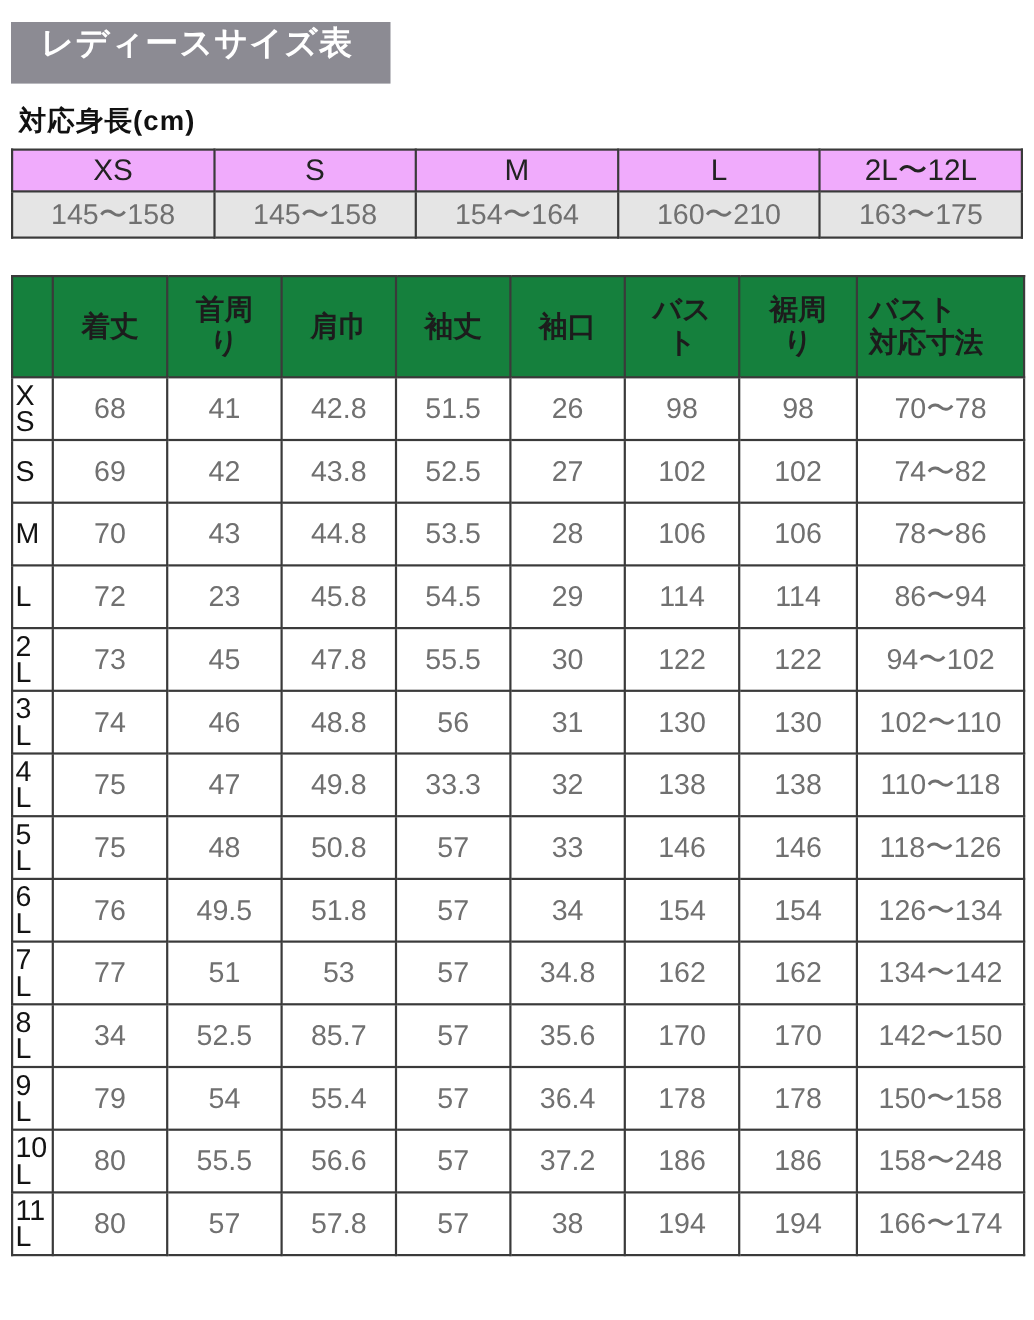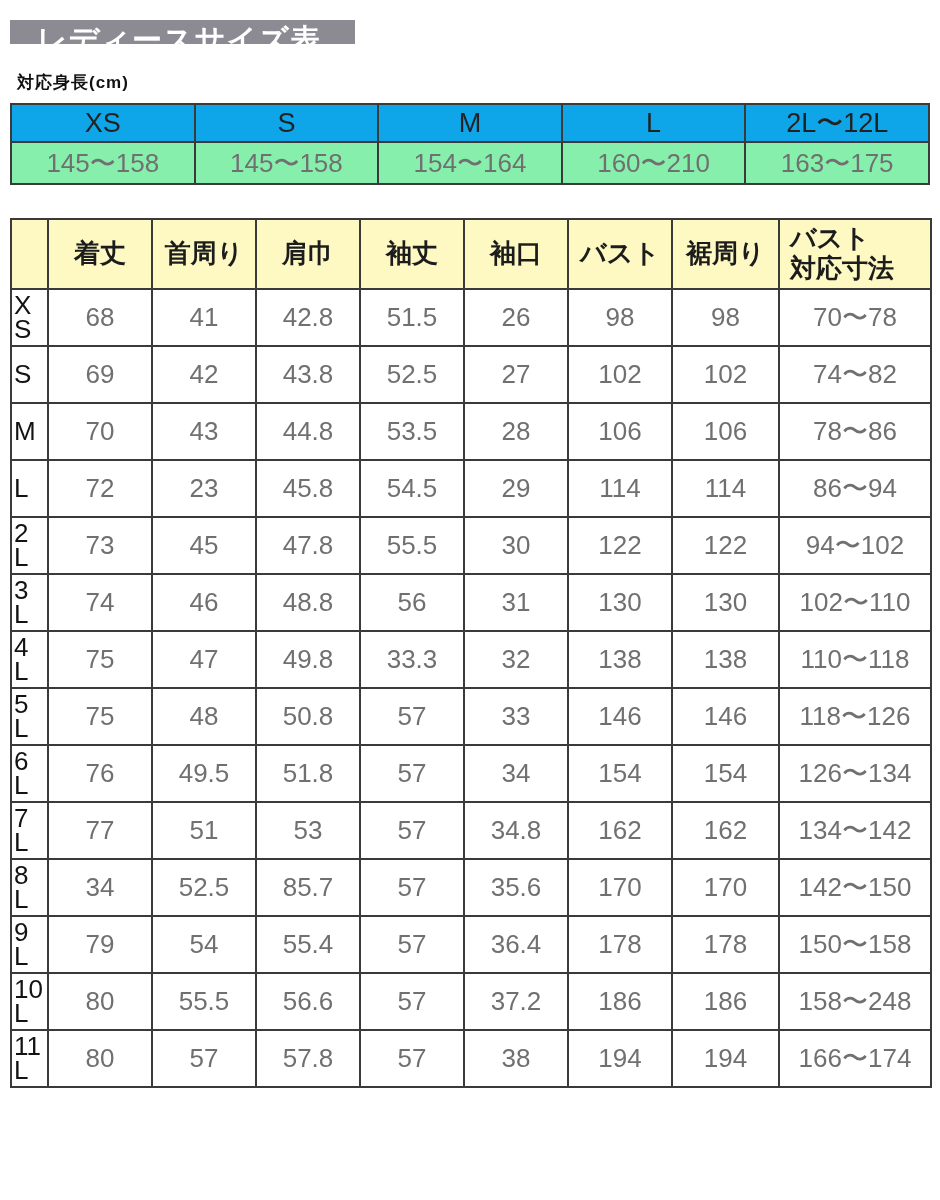--- a/index.html
+++ b/index.html
@@ -13,78 +13,78 @@
     width: 940px;
     height: 1200px;
     box-sizing: border-box;
     padding: 20px 10px 0 10px;
     overflow: hidden;
   }
   .title-bar {
     display: inline-block;
     box-sizing: border-box;
     width: 345px;
-    height: 24px;
+    height: 56px;
     line-height: 40px;
     background: #8c8b93;
     color: #ffffff;
     font-size: 30px;
     font-weight: bold;
     padding-left: 27px;
     letter-spacing: 1px;
   }
   .height-label {
-    font-size: 17px;
+    font-size: 25px;
     font-weight: bold;
     color: #111111;
     margin: 17px 0 9px 7px;
     letter-spacing: 1px;
   }
   table {
     border-collapse: collapse;
     table-layout: fixed;
     width: 920px;
   }
   th, td {
     border: 2px solid #3a3a3a;
     box-sizing: border-box;
     vertical-align: middle;
   }
   
   .height-table th {
-    background: #0ea5e9;
+    background: #f0abfc;
     height: 34px;
     font-size: 27px;
     font-weight: normal;
     color: #222222;
     text-align: center;
     padding: 0;
   }
   .height-table td {
-    background: #86efac;
+    background: #e5e5e5;
     height: 42px;
     font-size: 26px;
     color: #707070;
     text-align: center;
     padding: 0;
   }
   
   .size-table {
     margin-top: 33px;
   }
   .size-table thead th {
-    background: #fef9c3;
+    background: #15803d;
     height: 52px;
     font-size: 26px;
     font-weight: 600;
     color: #1c1c1c;
     text-align: center;
     white-space: pre-line;
     line-height: 1.15;
-    padding: 4px;
+    padding: 15px;
   }
   .size-table thead th.multiline {
     text-align: left;
     padding-left: 10px;
   }
   .size-table td {
     background: #ffffff;
     height: 57px;
     font-size: 26px;
     color: #707070;

